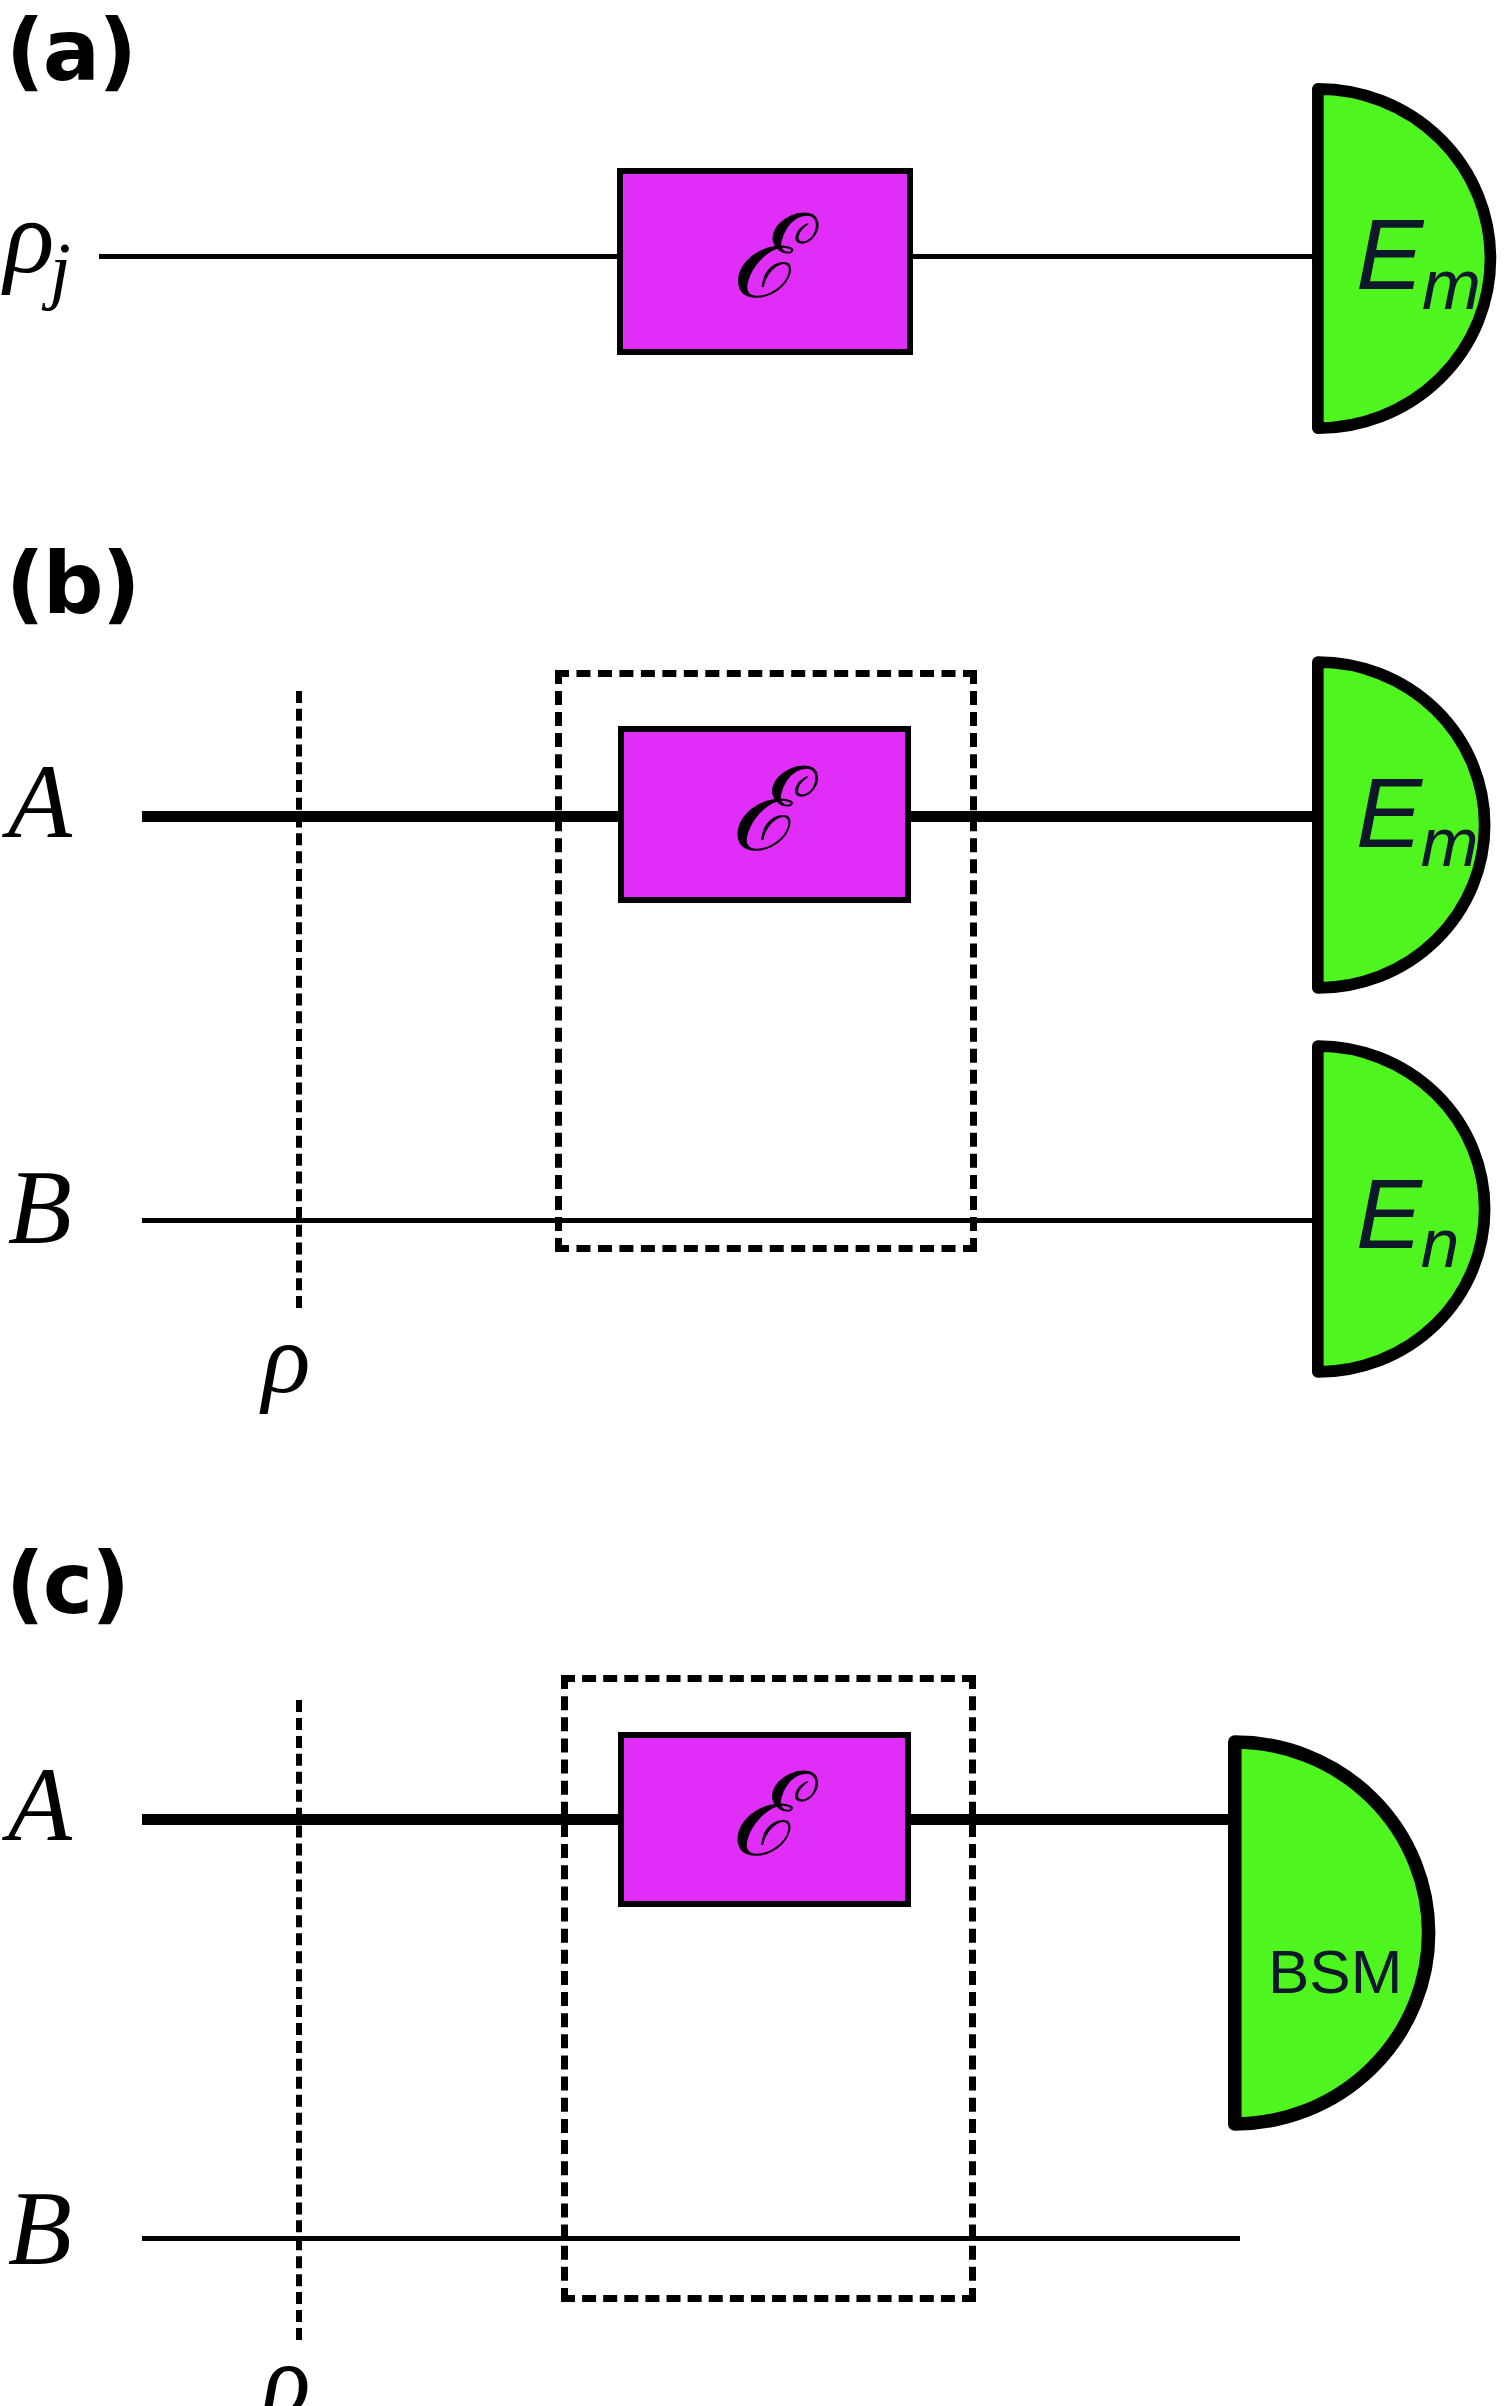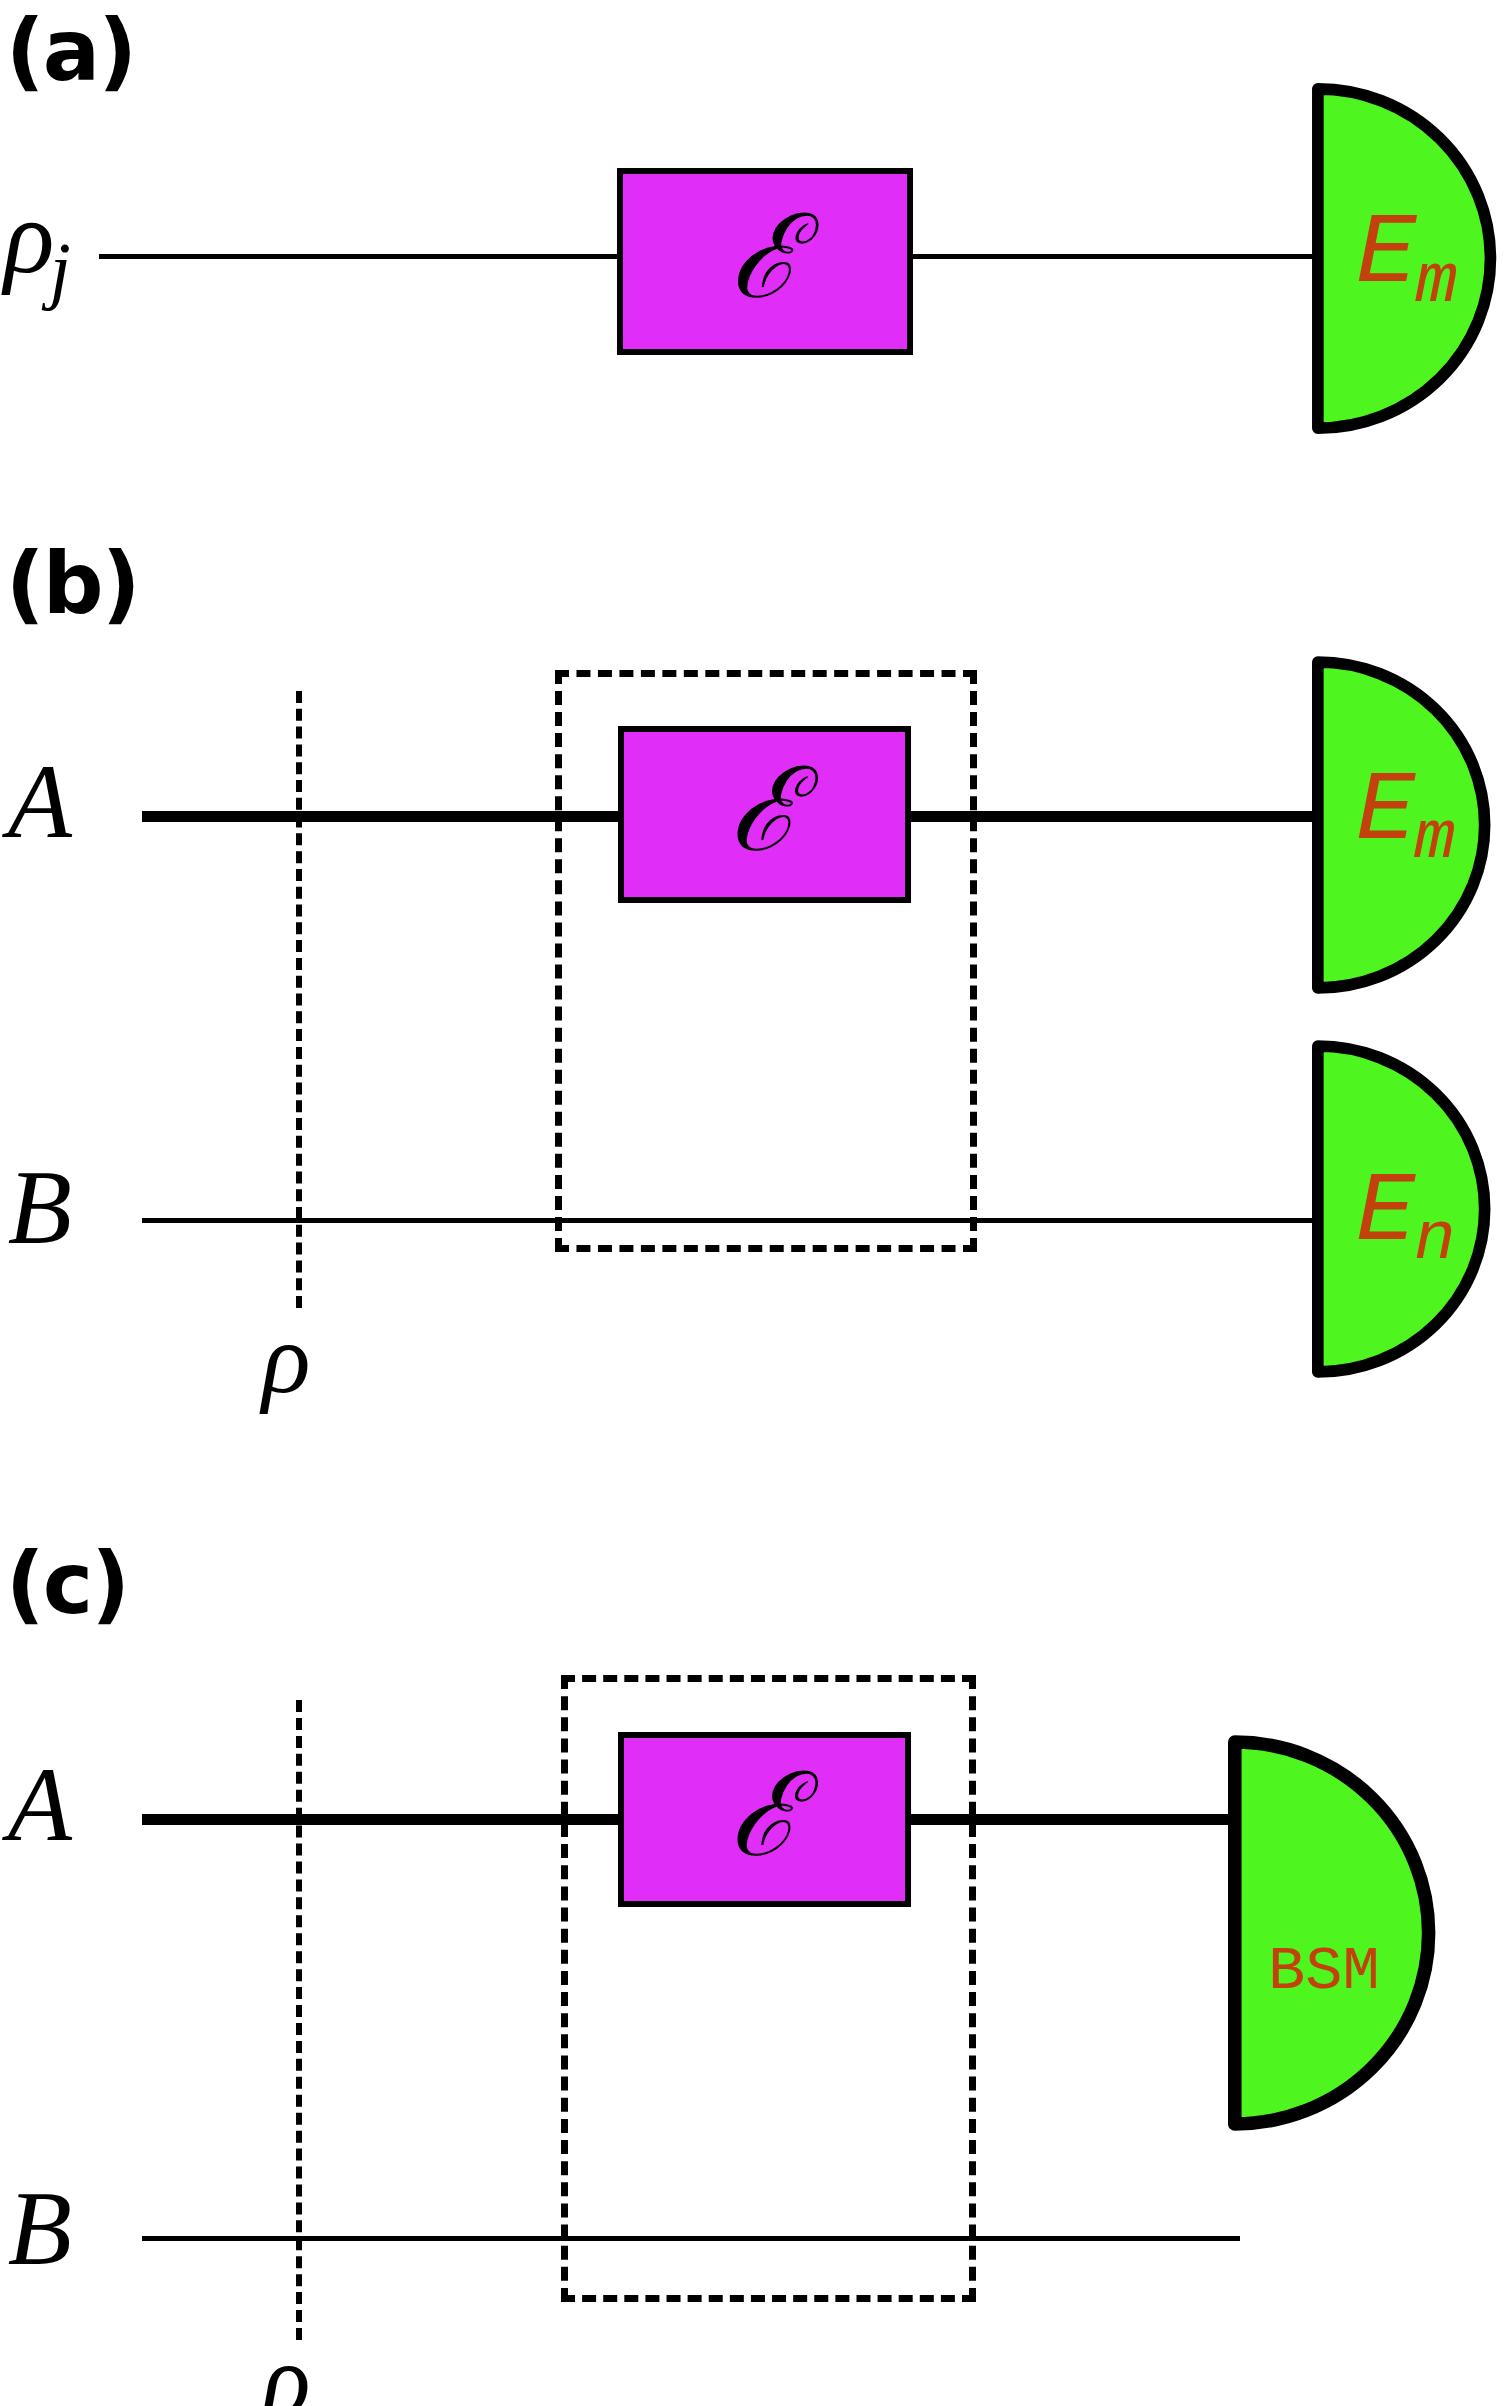--- a/index.html
+++ b/index.html
@@ -87,22 +87,22 @@
     transform: translateY(-3.9px);
   }
 
   .detector {
     position: absolute;
     z-index: 6;
   }
   .detector svg { display: block; overflow: visible; }
   .detector-label {
     position: absolute;
-    font-family: Liberation Mono, monospace;
-    color: #c2410c;
+    font-family: Liberation Sans, sans-serif;
+    color: #0f172a;
     line-height: 1;
     user-select: none;
     white-space: nowrap;
     z-index: 7;
   }
   .detector-label.italic { font-style: italic; }
   .detector-label .sub {
     font-size: 0.70em;
     vertical-align: -0.28em;
     margin-left: -0.02em;

